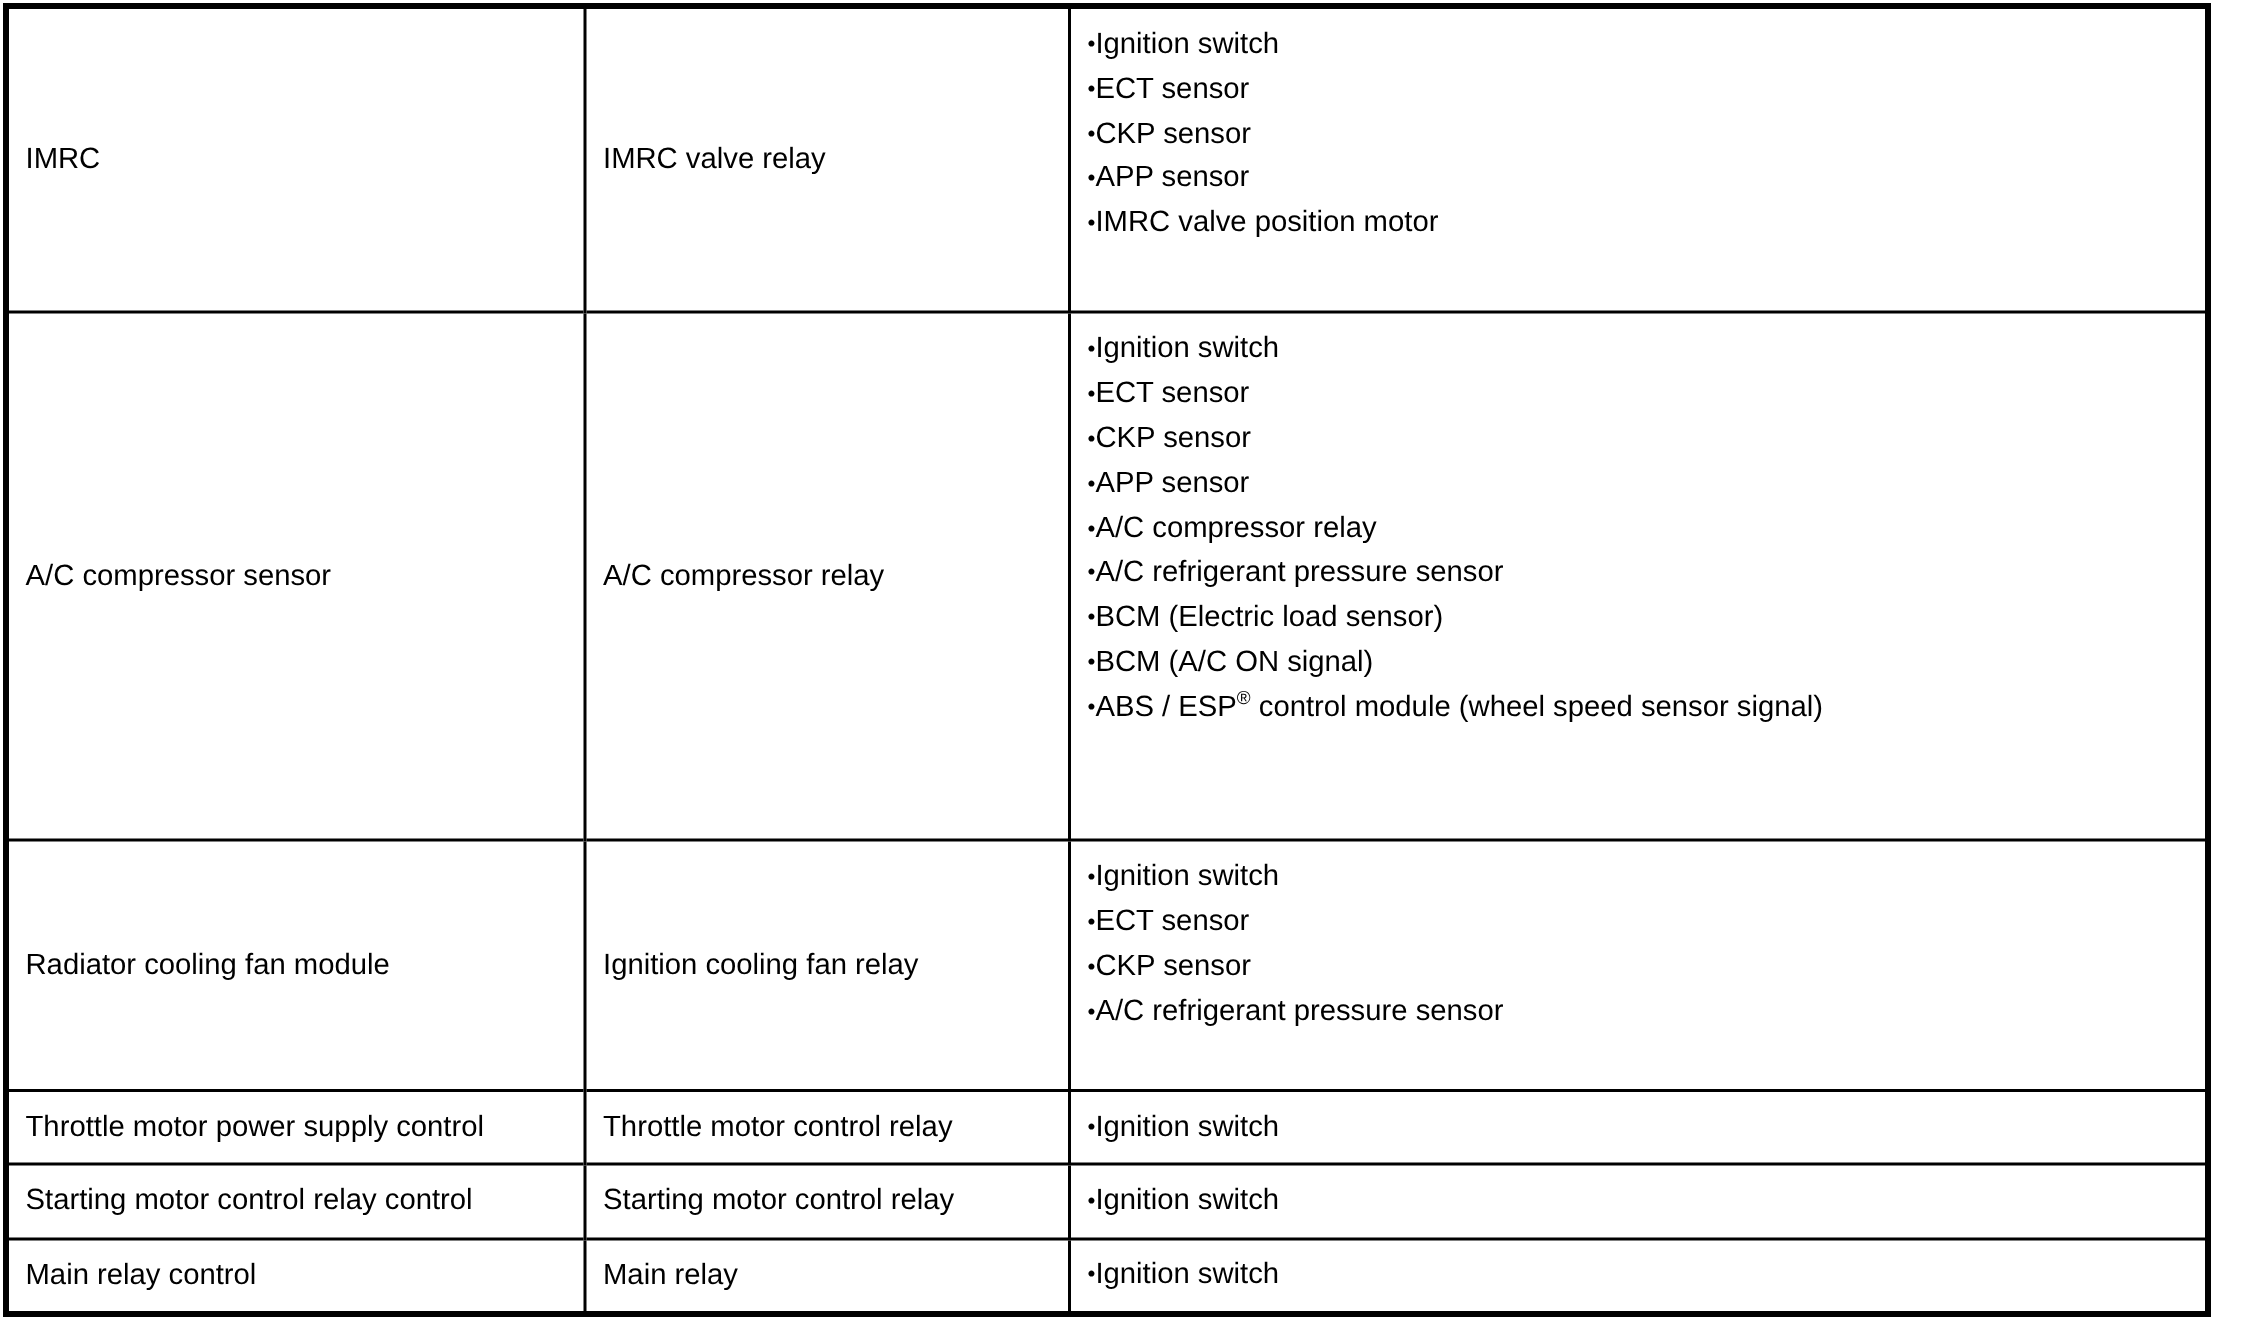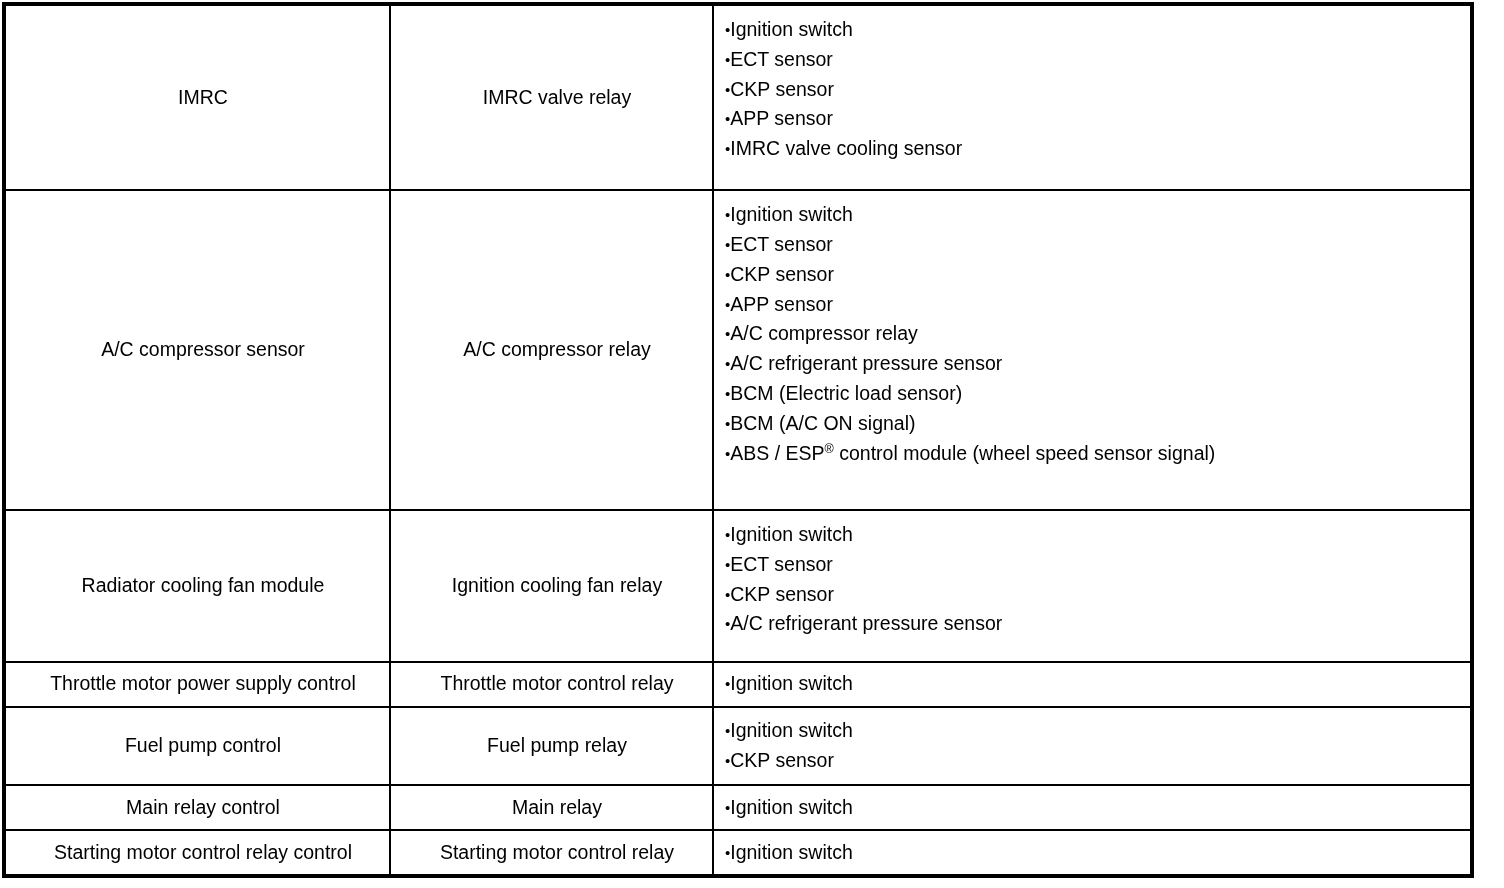--- a/index.html
+++ b/index.html
@@ -59,21 +59,20 @@
   }
 
   
   col.c1 { width: 384px; }
   col.c2 { width: 323px; }
   col.c3 { width: 757px; }
 
   td.col-system,
   td.col-actuator {
     vertical-align: middle;
-    text-align: center;
   }
 
   td.col-inputs {
     vertical-align: middle;
     padding-left: 9px;
     padding-top: 6px;
     padding-bottom: 6px;
   }
   td.col-inputs.top-aligned {
     vertical-align: top;
@@ -121,21 +120,21 @@
     <tbody id="table-body">
         <tr>
           <td class="col-system">IMRC</td>
           <td class="col-actuator">IMRC valve relay</td>
           <td class="col-inputs top-aligned">
             <ul class="input-list">
               <li><span class="bullet">•</span><span class="item-text">Ignition switch</span></li>
               <li><span class="bullet">•</span><span class="item-text">ECT sensor</span></li>
               <li><span class="bullet">•</span><span class="item-text">CKP sensor</span></li>
               <li><span class="bullet">•</span><span class="item-text">APP sensor</span></li>
-              <li><span class="bullet">•</span><span class="item-text">IMRC valve cooling sensor</span></li>
+              <li><span class="bullet">•</span><span class="item-text">IMRC valve position motor</span></li>
             </ul>
           </td>
         </tr>
         <tr>
           <td class="col-system">A/C compressor sensor</td>
           <td class="col-actuator">A/C compressor relay</td>
           <td class="col-inputs top-aligned">
             <ul class="input-list">
               <li><span class="bullet">•</span><span class="item-text">Ignition switch</span></li>
               <li><span class="bullet">•</span><span class="item-text">ECT sensor</span></li>
@@ -164,42 +163,32 @@
         <tr>
           <td class="col-system">Throttle motor power supply control</td>
           <td class="col-actuator">Throttle motor control relay</td>
           <td class="col-inputs">
             <ul class="input-list">
               <li><span class="bullet">•</span><span class="item-text">Ignition switch</span></li>
             </ul>
           </td>
         </tr>
         <tr>
-          <td class="col-system">Fuel pump control</td>
-          <td class="col-actuator">Fuel pump relay</td>
+          <td class="col-system">Starting motor control relay control</td>
+          <td class="col-actuator">Starting motor control relay</td>
           <td class="col-inputs">
             <ul class="input-list">
               <li><span class="bullet">•</span><span class="item-text">Ignition switch</span></li>
-              <li><span class="bullet">•</span><span class="item-text">CKP sensor</span></li>
             </ul>
           </td>
         </tr>
         <tr>
           <td class="col-system">Main relay control</td>
           <td class="col-actuator">Main relay</td>
           <td class="col-inputs">
             <ul class="input-list">
               <li><span class="bullet">•</span><span class="item-text">Ignition switch</span></li>
             </ul>
           </td>
         </tr>
-        <tr>
-          <td class="col-system">Starting motor control relay control</td>
-          <td class="col-actuator">Starting motor control relay</td>
-          <td class="col-inputs">
-            <ul class="input-list">
-              <li><span class="bullet">•</span><span class="item-text">Ignition switch</span></li>
-            </ul>
-          </td>
-        </tr>
       </tbody>
   </table>
 </div>
 
 </body></html>

